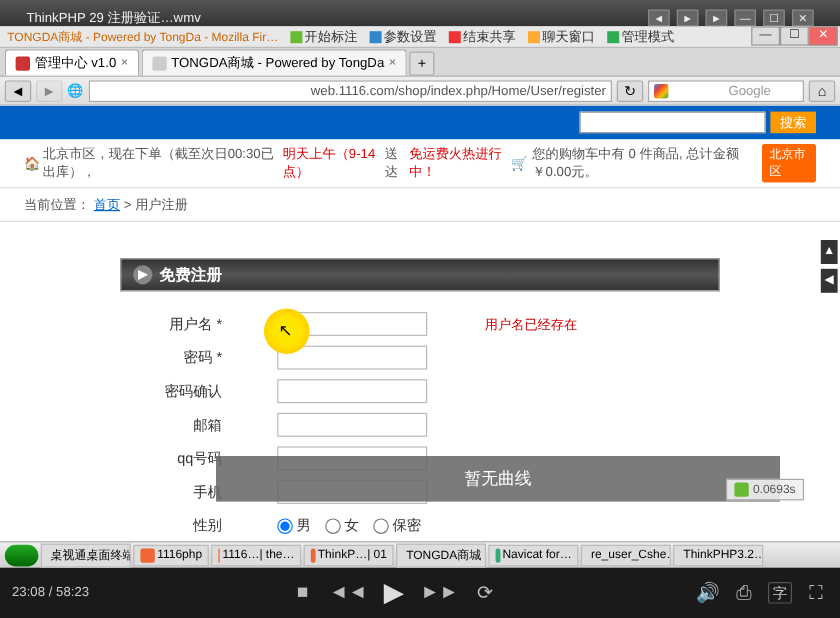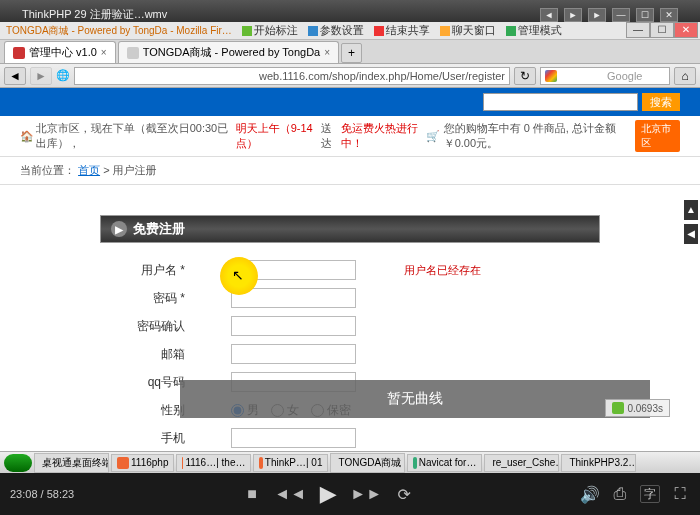--- a/index.html
+++ b/index.html
@@ -195,41 +195,41 @@
           </div>
           <div class="form-row">
             <span class="form-label">邮箱</span>
             <input class="form-input" style="">
           </div>
           <div class="form-row">
             <span class="form-label">qq号码</span>
             <input class="form-input" style="">
           </div>
           <div class="form-row">
+            <span class="form-label">手机</span>
+            <input class="form-input" style="">
+          </div>
+          <div class="form-row">
             <span class="form-label">性别</span>
             <div class="radio-group">
               <label class="radio-item">
                   <input type="radio" name="g" checked="" style="">
                   <span>男</span>
                 </label>
               <label class="radio-item">
                   <input type="radio" name="g" style="">
                   <span>女</span>
                 </label>
               <label class="radio-item">
                   <input type="radio" name="g" style="">
                   <span>保密</span>
                 </label>
             </div>
           </div>
           <div class="form-row">
-            <span class="form-label">手机</span>
-            <input class="form-input" style="">
-          </div>
-          <div class="form-row">
             <span class="form-label">学历</span>
             <select class="select-edu"><option>--请选择--</option></select>
           </div>
 
         </div>
       </div>
     </div>
 
     <div class="right-bar">
       <div class="rb-btn">▲</div>

